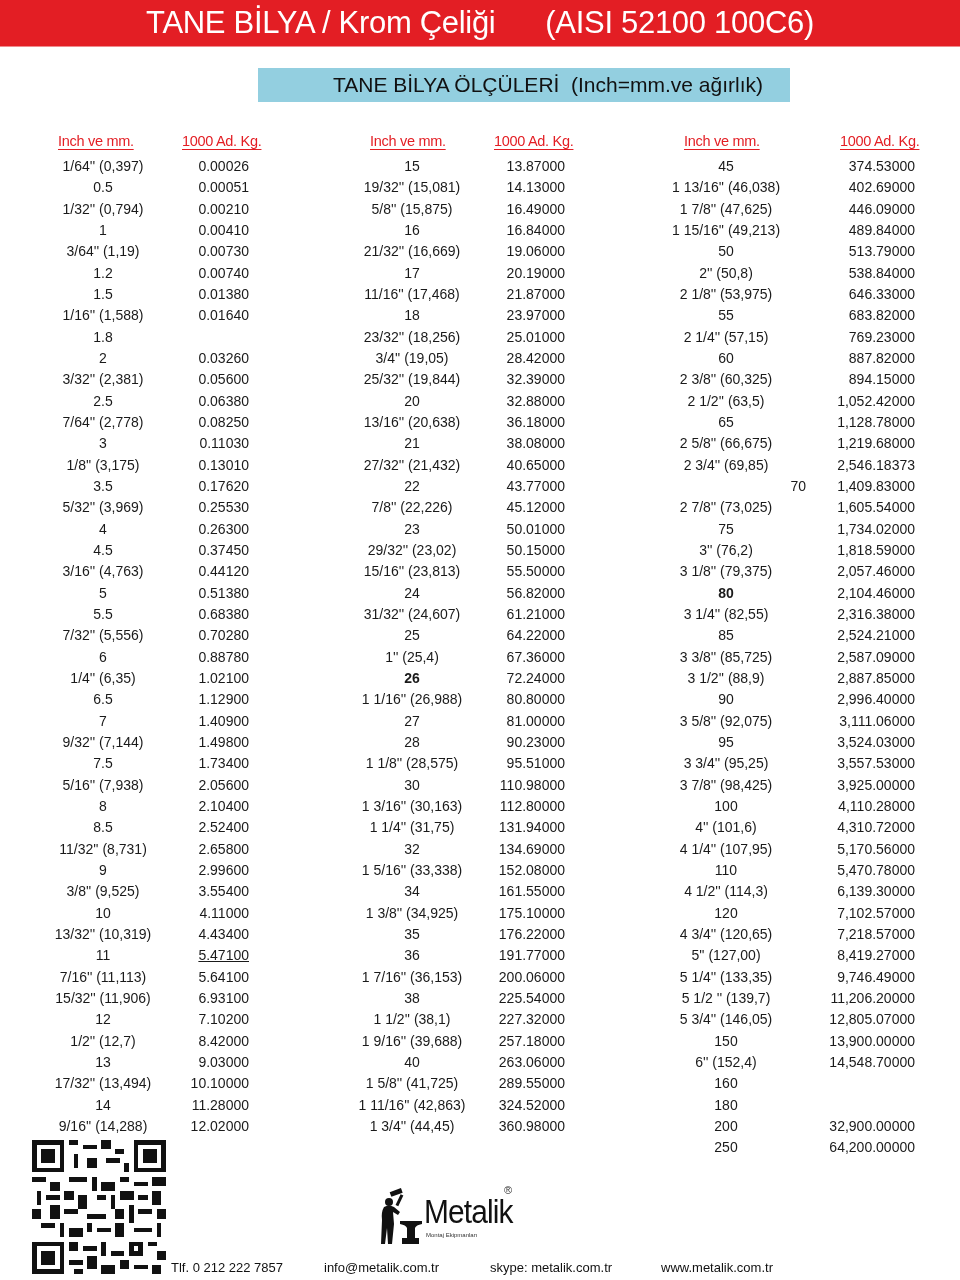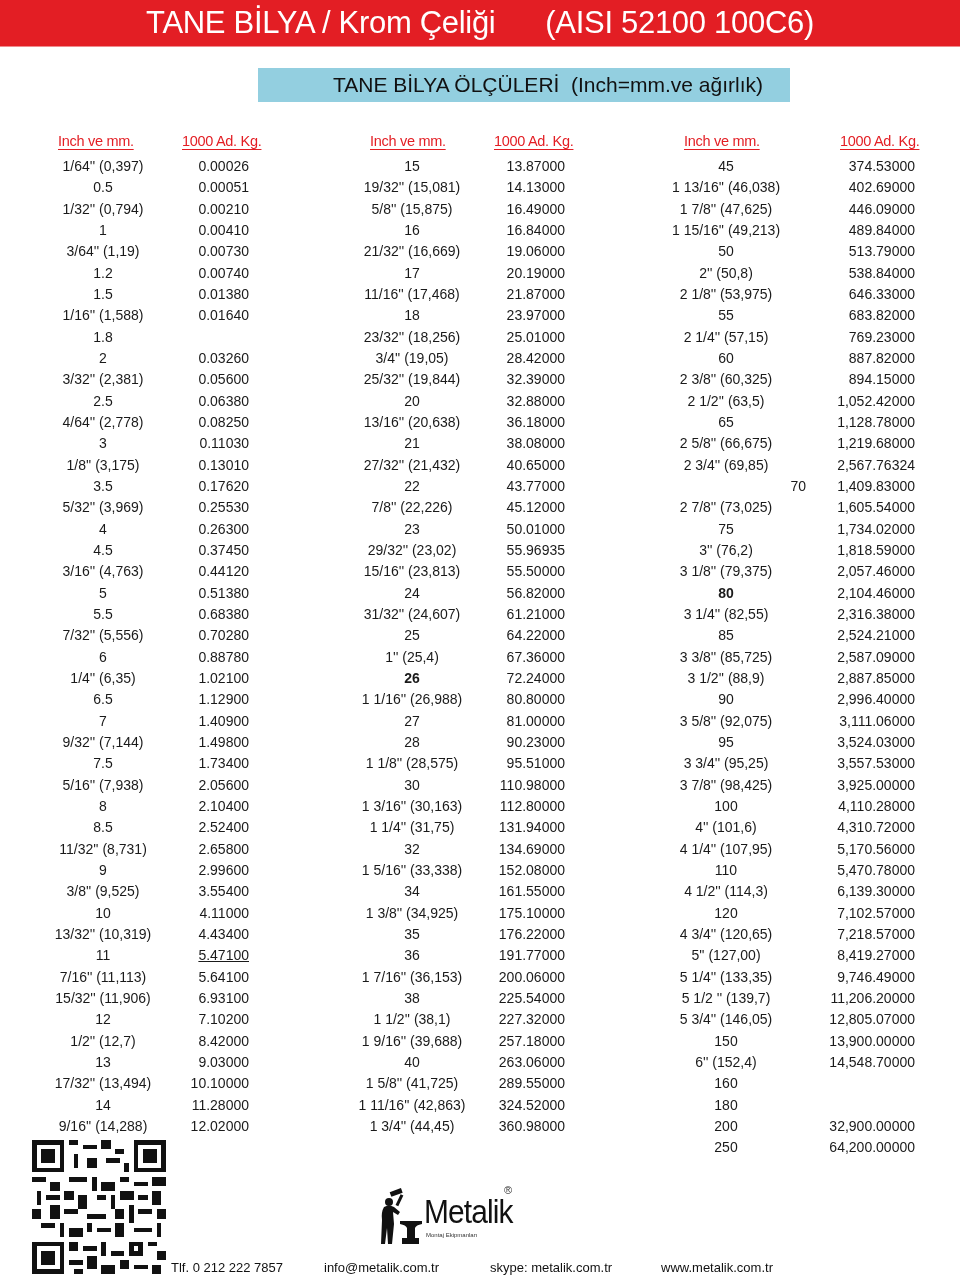--- a/index.html
+++ b/index.html
@@ -89,21 +89,21 @@
       </div>
       <div class="row" style="top: 213.3px;">
         <span class="cell-size" style="left: 23px; width: 160px;">3/32'' (2,381)</span>
         <span class="cell-weight" style="left: 129px; width: 120px;">0.05600</span>
       </div>
       <div class="row" style="top: 234.63px;">
         <span class="cell-size" style="left: 23px; width: 160px;">2.5</span>
         <span class="cell-weight" style="left: 129px; width: 120px;">0.06380</span>
       </div>
       <div class="row" style="top: 255.96px;">
-        <span class="cell-size" style="left: 23px; width: 160px;">4/64'' (2,778)</span>
+        <span class="cell-size" style="left: 23px; width: 160px;">7/64'' (2,778)</span>
         <span class="cell-weight" style="left: 129px; width: 120px;">0.08250</span>
       </div>
       <div class="row" style="top: 277.29px;">
         <span class="cell-size" style="left: 23px; width: 160px;">3</span>
         <span class="cell-weight" style="left: 129px; width: 120px;">0.11030</span>
       </div>
       <div class="row" style="top: 298.62px;">
         <span class="cell-size" style="left: 23px; width: 160px;">1/8'' (3,175)</span>
         <span class="cell-weight" style="left: 129px; width: 120px;">0.13010</span>
       </div>
@@ -305,21 +305,21 @@
       <div class="row" style="top: 341.28px;">
         <span class="cell-size" style="left: 332px; width: 160px;">7/8'' (22,226)</span>
         <span class="cell-weight" style="left: 445px; width: 120px;">45.12000</span>
       </div>
       <div class="row" style="top: 362.61px;">
         <span class="cell-size" style="left: 332px; width: 160px;">23</span>
         <span class="cell-weight" style="left: 445px; width: 120px;">50.01000</span>
       </div>
       <div class="row" style="top: 383.94px;">
         <span class="cell-size" style="left: 332px; width: 160px;">29/32'' (23,02)</span>
-        <span class="cell-weight" style="left: 445px; width: 120px;">55.96935</span>
+        <span class="cell-weight" style="left: 445px; width: 120px;">50.15000</span>
       </div>
       <div class="row" style="top: 405.27px;">
         <span class="cell-size" style="left: 332px; width: 160px;">15/16'' (23,813)</span>
         <span class="cell-weight" style="left: 445px; width: 120px;">55.50000</span>
       </div>
       <div class="row" style="top: 426.6px;">
         <span class="cell-size" style="left: 332px; width: 160px;">24</span>
         <span class="cell-weight" style="left: 445px; width: 120px;">56.82000</span>
       </div>
       <div class="row" style="top: 447.93px;">
@@ -480,21 +480,21 @@
       <div class="row" style="top: 255.96px;">
         <span class="cell-size" style="left: 646px; width: 160px;">65</span>
         <span class="cell-weight" style="left: 795px; width: 120px;">1,128.78000</span>
       </div>
       <div class="row" style="top: 277.29px;">
         <span class="cell-size" style="left: 646px; width: 160px;">2 5/8'' (66,675)</span>
         <span class="cell-weight" style="left: 795px; width: 120px;">1,219.68000</span>
       </div>
       <div class="row" style="top: 298.62px;">
         <span class="cell-size" style="left: 646px; width: 160px;">2 3/4'' (69,85)</span>
-        <span class="cell-weight" style="left: 795px; width: 120px;">2,567.76324</span>
+        <span class="cell-weight" style="left: 795px; width: 120px;">2,546.18373</span>
       </div>
       <div class="row" style="top: 319.95px;">
         <span class="cell-size" style="left: 646px; width: 160px; text-align: right;">70</span>
         <span class="cell-weight" style="left: 795px; width: 120px;">1,409.83000</span>
       </div>
       <div class="row" style="top: 341.28px;">
         <span class="cell-size" style="left: 646px; width: 160px;">2 7/8'' (73,025)</span>
         <span class="cell-weight" style="left: 795px; width: 120px;">1,605.54000</span>
       </div>
       <div class="row" style="top: 362.61px;">

